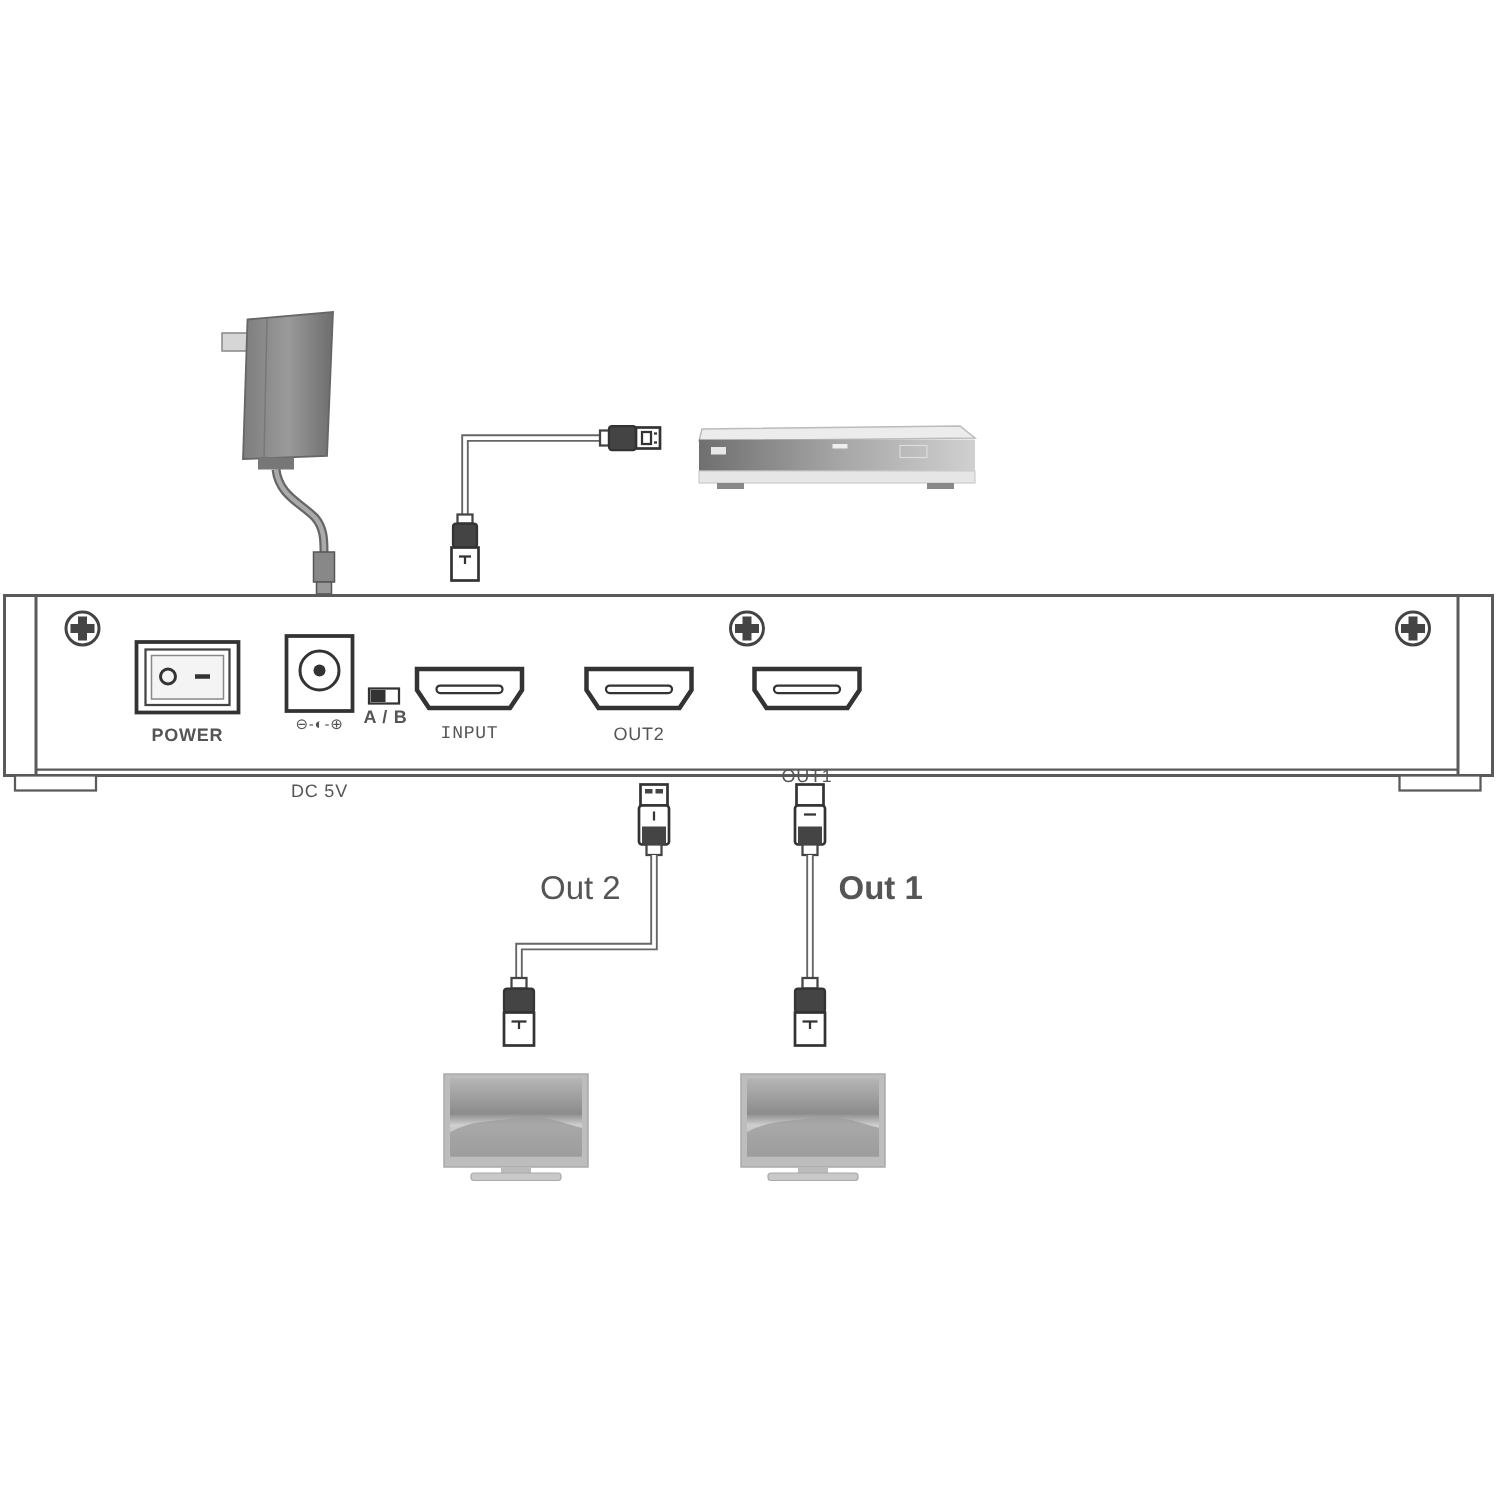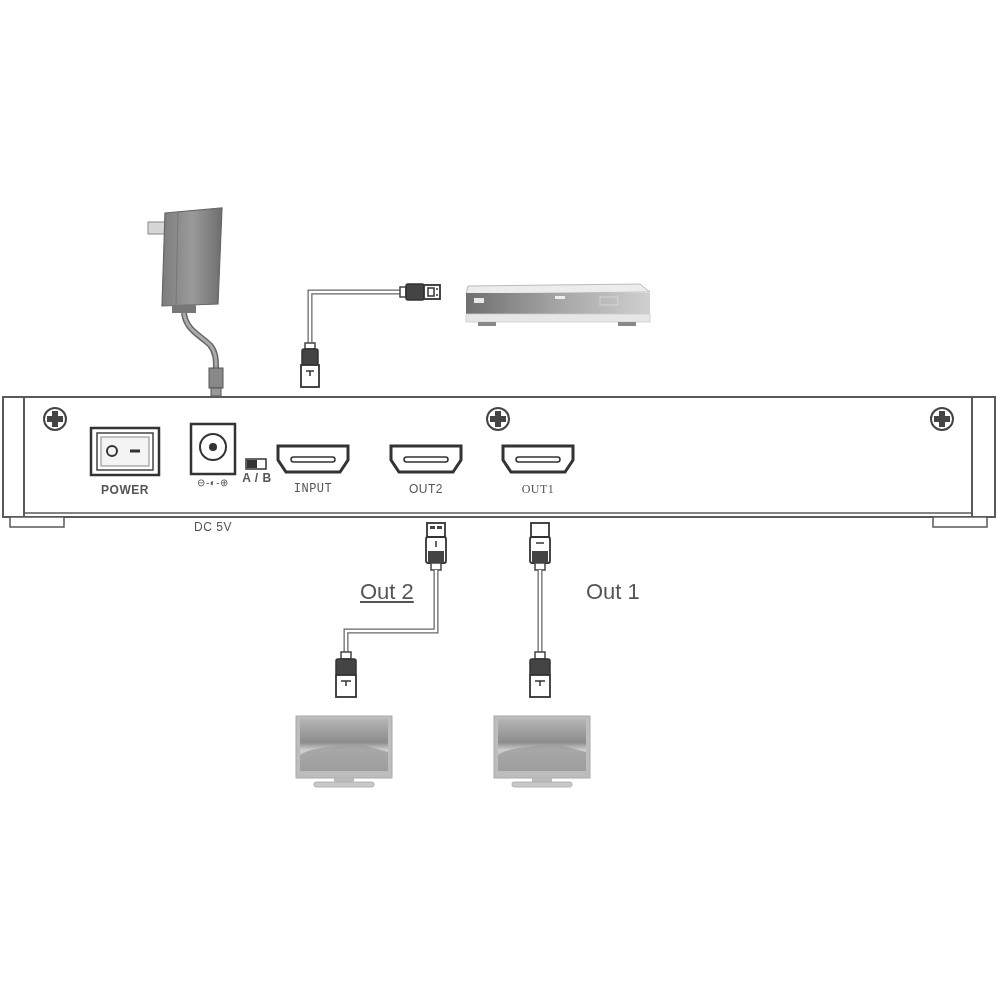--- a/index.html
+++ b/index.html
@@ -189,16 +189,16 @@
     <rect x="512" y="782" width="60" height="5" rx="2" fill="#c8c8c8" stroke="#aaa" stroke-width="0.8"></rect>
   </g>
 </svg>
 
 <div class="label" style="left:90px; top:483px; width:70px;font-weight:bold;">POWER</div>
 <div class="label" style="left:186px; top:477px; width:54px; font-size:10px;">⊖-◐-⊕</div>
 <div class="label" style="left:186px; top:520px; width:54px;">DC 5V</div>
 <div class="label" style="left:236px; top:471px; width:42px;font-weight:bold;">A / B</div>
 <div class="label" style="left:278px; top:482px; width:70px;font-family:Liberation Mono, monospace;">INPUT</div>
 <div class="label" style="left:391px; top:482px; width:70px;">OUT2</div>
-<div class="label" style="left:503px; top:482px; width:70px;font-family:Liberation Serif, serif;">OUT1</div>
-
-<div class="cable-label" style="left:360px; top:579px;text-decoration:underline;">Out 2</div>
-<div class="cable-label" style="left:586px; top:579px;">Out 1</div>
+<div class="label" style="left:503px; top:510px; width:70px;">OUT1</div>
+
+<div class="cable-label" style="left:360px; top:579px;">Out 2</div>
+<div class="cable-label" style="left:559px; top:579px;font-weight:bold;">Out 1</div>
 
 </body></html>

